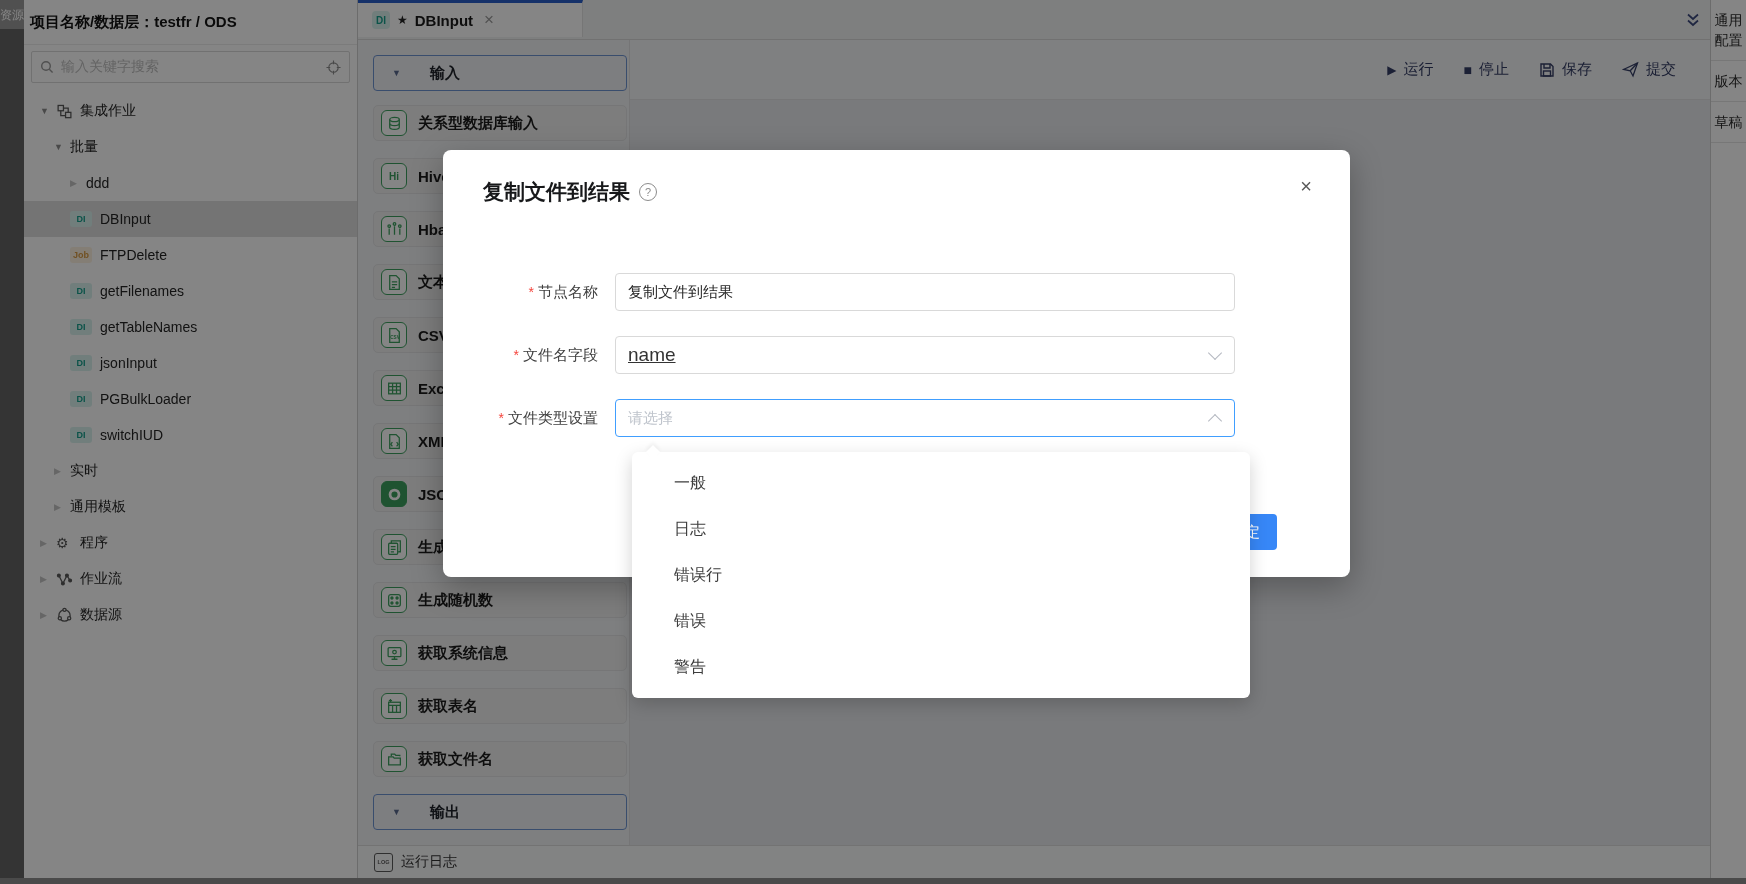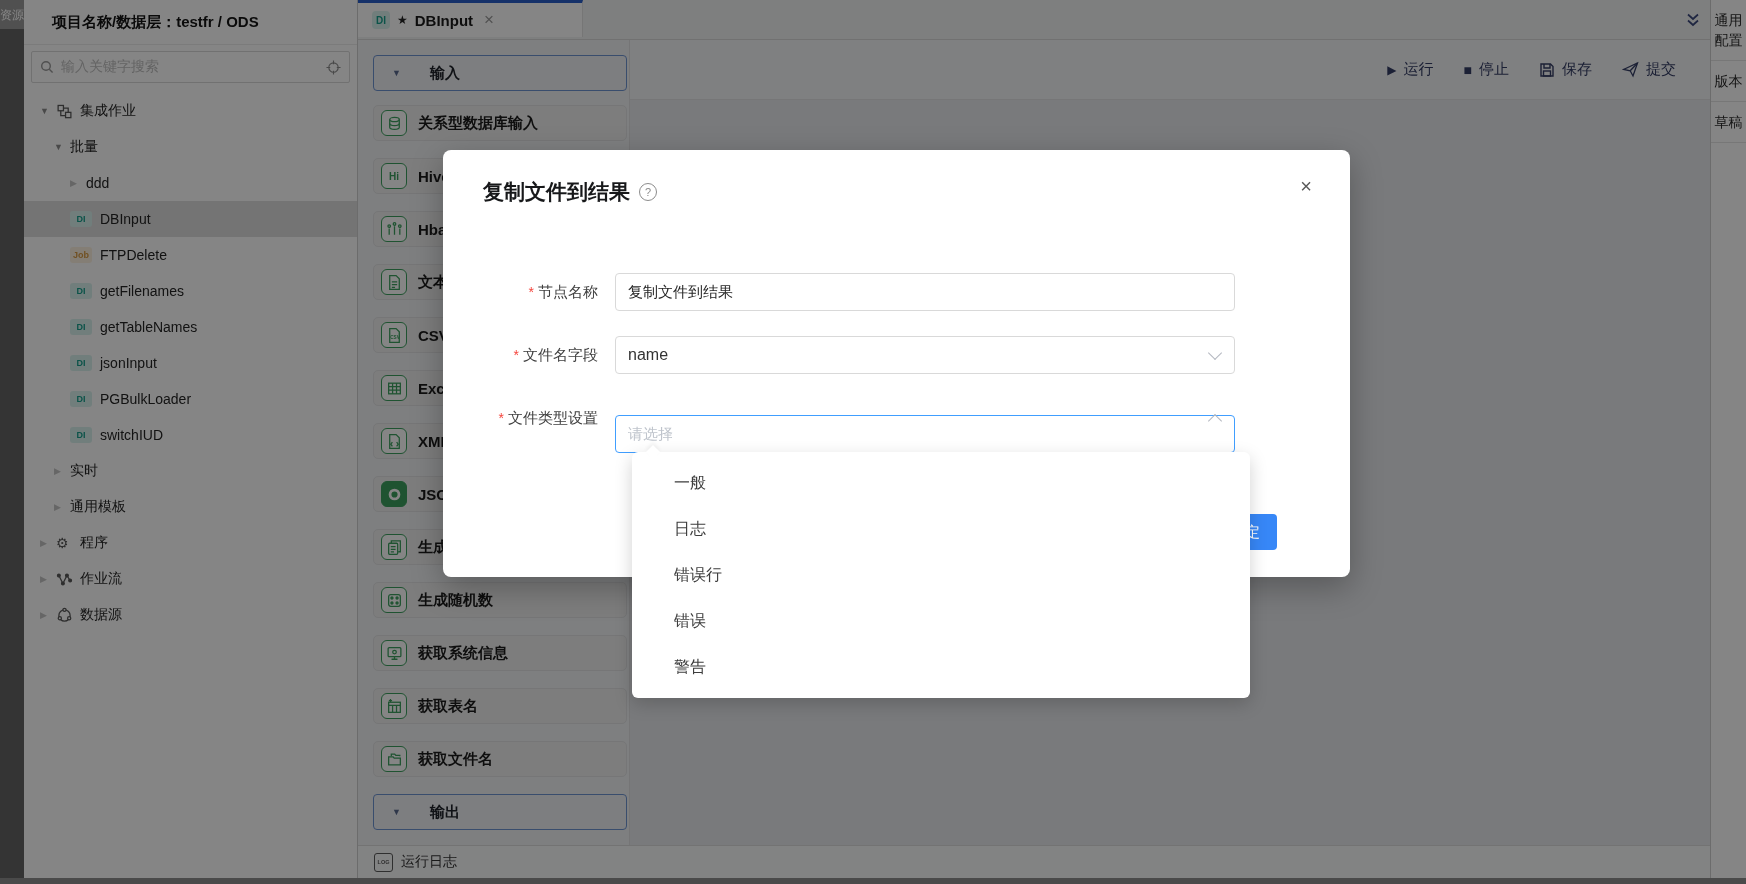--- a/index.html
+++ b/index.html
@@ -10,21 +10,21 @@
   svg{display:block;}
 
   
   .left-rail{left:0;top:0;width:24px;height:884px;background:#646464;z-index:1;}
   .left-rail .rail-tab{width:24px;padding:8px 0 6px;background:#9a9a9a;color:#fff;
       font-size:12px;line-height:15px;text-align:right;cursor:pointer;}
 
   
   .sidebar{left:24px;top:0;width:334px;height:878px;background:#fff;
       border-right:1px solid #cfcfcf;z-index:1;box-sizing:border-box;}
-  .sb-header{height:44px;line-height:44px;padding:0 28px;font-size:15px;font-weight:700;
+  .sb-header{height:44px;line-height:44px;padding:0 6px;font-size:15px;font-weight:700;
       color:#141414;border-bottom:1px solid #ececec;white-space:nowrap;overflow:hidden;}
   .sb-search{margin:6px 7px 6px;height:30px;border:1px solid #d9d9d9;border-radius:2px;
       display:flex;align-items:center;padding:0 8px;gap:7px;background:#fff;}
   .sb-search .ph{flex:1;font-size:14px;color:#bfbfbf;white-space:nowrap;overflow:hidden;}
   .tree{padding-top:4px;}
   .tree-row{height:36px;display:flex;align-items:center;font-size:14px;color:#262626;cursor:pointer;}
   .tree-row.lvl0{padding-left:16px;}
   .tree-row.lvl1{padding-left:30px;}
   .tree-row.lvl2{padding-left:46px;}
   .tree-row.selected{background:#dedede;}
@@ -108,22 +108,22 @@
   .m-row{position:absolute;left:0;width:100%;height:50px;display:flex;}
   .m-label{width:172px;text-align:right;padding-right:17px;line-height:38px;font-size:15px;
       color:#404040;box-sizing:border-box;white-space:nowrap;flex:0 0 172px;}
   .req{color:var(--required-red);margin-right:4px;font-size:14px;}
   .m-ctl{position:relative;width:620px;height:38px;box-sizing:border-box;}
   .m-input{width:100%;height:38px;border:1px solid #d9d9d9;border-radius:4px;
       padding:0 12px;font-size:15px;color:#262626;box-sizing:border-box;outline:none;
       font-family:inherit;background:#fff;}
   .m-select{width:100%;height:38px;border:1px solid #d9d9d9;border-radius:4px;background:#fff;
       display:flex;align-items:center;padding:0 34px 0 12px;box-sizing:border-box;cursor:pointer;}
-  .m-select.focused{border:1.5px solid var(--focus-border);margin-top:16px;}
-  .sel-value{font-size:16px;color:#333;}
+  .m-select.focused{border:1.5px solid var(--focus-border);}
+  .sel-value{font-size:19px;color:#333;text-decoration:underline;}
   .sel-placeholder{font-size:15px;color:#bfc4cc;}
   .chev{position:absolute;right:15px;top:15px;width:9px;height:9px;
       border-right:1.6px solid #b4b8c0;border-bottom:1.6px solid #b4b8c0;}
   .chev.down{transform:rotate(45deg);top:12px;}
   .chev.up{transform:rotate(225deg);top:17px;}
   .m-ok{position:absolute;left:770px;top:364px;width:64px;height:36px;border-radius:4px;
       background:var(--primary-button);color:#fff;font-size:15px;display:flex;
       align-items:center;justify-content:center;cursor:pointer;z-index:1;}
 
   

